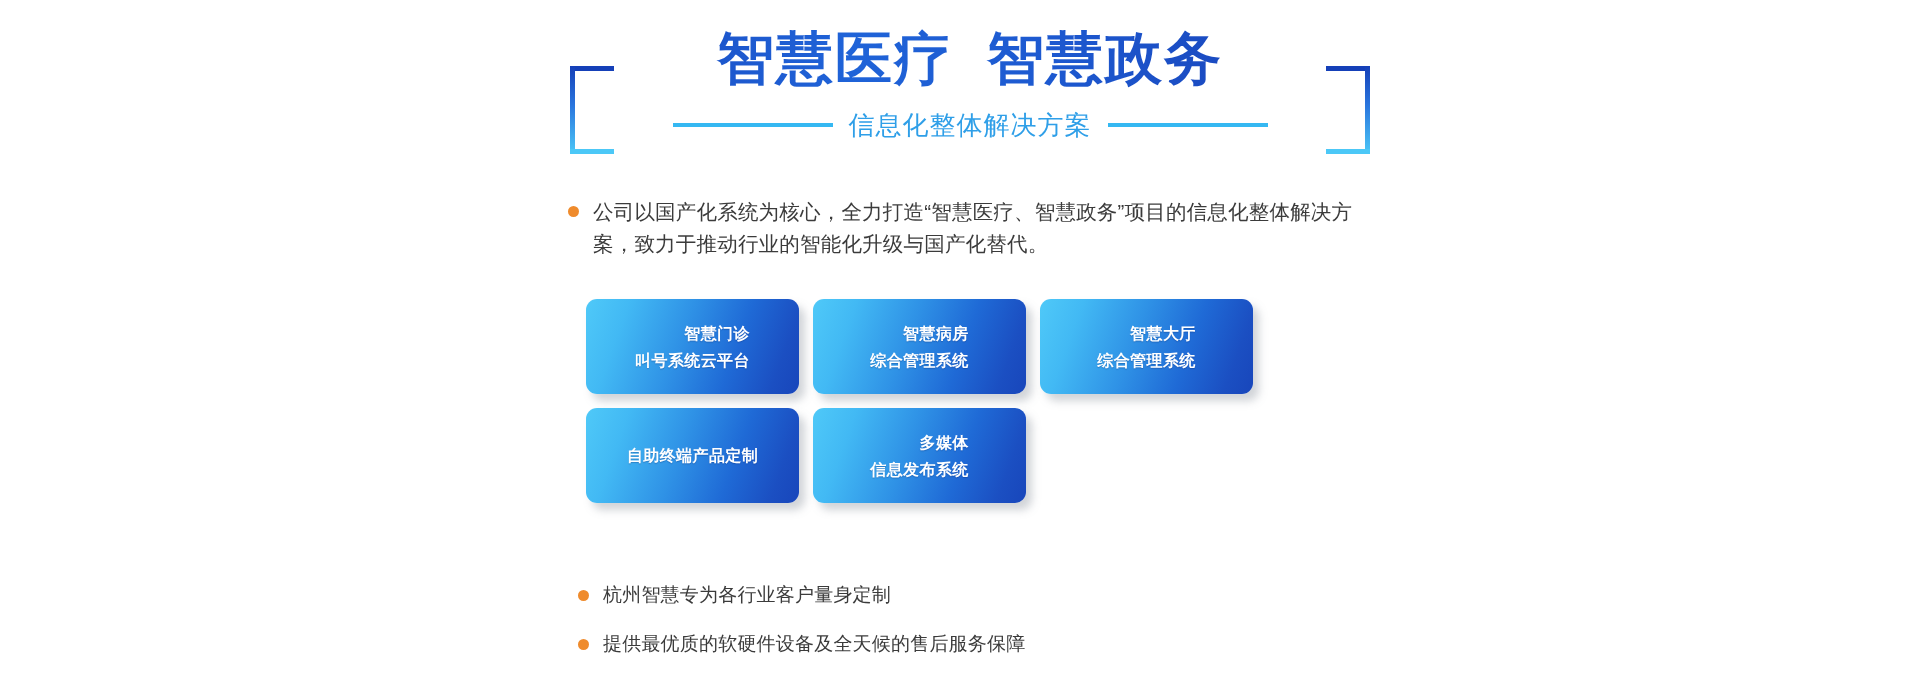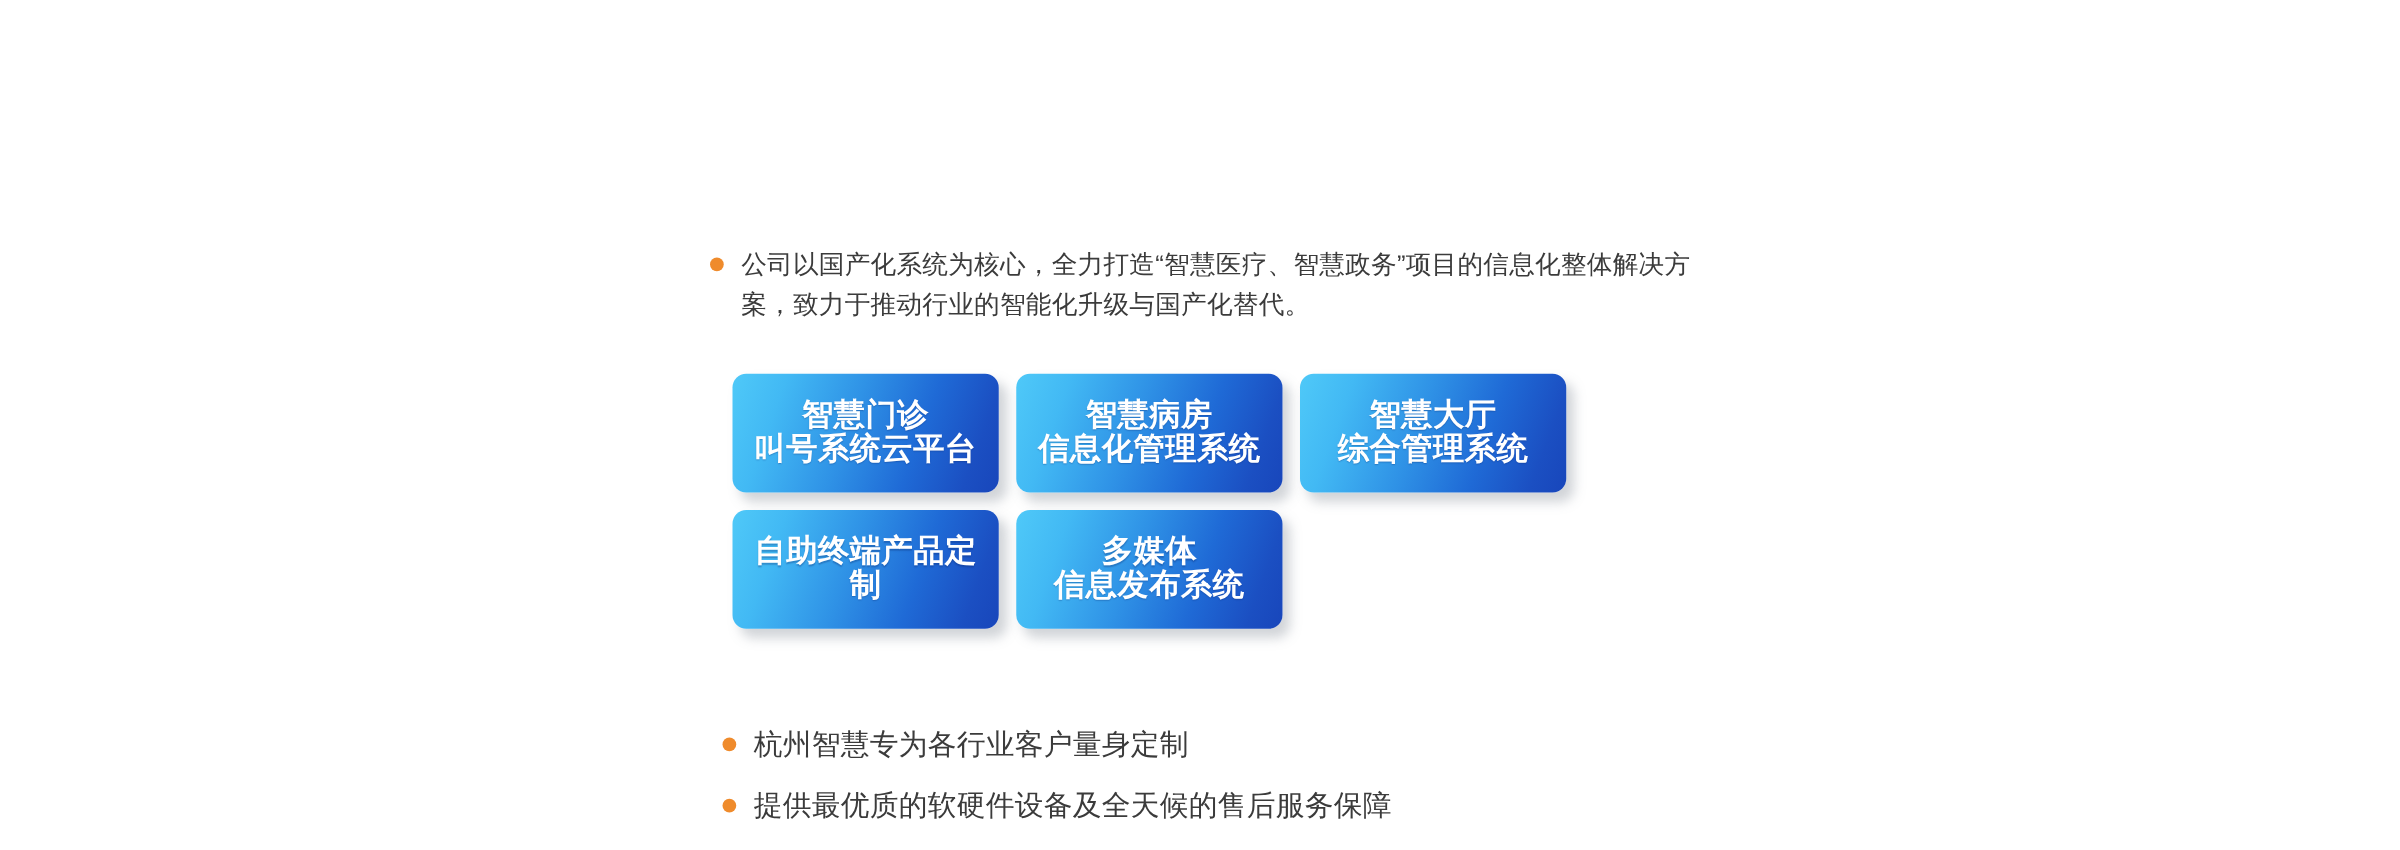--- a/index.html
+++ b/index.html
@@ -162,72 +162,93 @@
         #1b4fc2 88%,
         #1846bb 100%);
     box-shadow: 6px 7px 9px rgba(120,128,140,0.34);
     display: flex;
     align-items: center;
     justify-content: center;
     box-sizing: border-box;
     padding: 4px 8px;
   }
   .card-label {
-    text-align: center;
+    text-align: right;
     color: #ffffff;
-    font-size: 25px;
+    font-size: 16px;
     line-height: 27px;
     font-weight: 700;
     letter-spacing: 0.4px;
     text-shadow: 0 1px 1px rgba(10,40,110,0.30);
     white-space: pre-line;
-    font-family: Liberation Mono, monospace;
   }
 
   
   .bottom-list {
     position: absolute;
     left: 578px;
     top: 580px;
     width: 820px;
   }
   .bottom-item {
     display: flex;
     align-items: center;
     gap: 14px;
     margin-bottom: 19px;
   }
   .bottom-item .bullet-dot { margin-top: 0; }
   .bottom-text {
-    font-size: 23px;
+    font-size: 19px;
     line-height: 30px;
     color: #3b3b3b;
     letter-spacing: 0.2px;
     white-space: nowrap;
   }
 </style>
 </head>
 <body>
 
 <div class="page">
 
+  <div class="title-block">
+
+    <div class="bracket bracket-left">
+      <div class="hbar-top"></div>
+      <div class="vbar"></div>
+      <div class="hbar-bot"></div>
+    </div>
+
+    <div class="bracket bracket-right">
+      <div class="hbar-top"></div>
+      <div class="vbar"></div>
+      <div class="hbar-bot"></div>
+    </div>
+
+    <div class="main-title"><span>智慧医疗</span><span class="gap"></span><span>智慧政务</span></div>
+
+    <div class="subtitle-row">
+      <div class="sub-rule"></div>
+      <div class="subtitle">信息化整体解决方案</div>
+      <div class="sub-rule"></div>
+    </div>
+  </div>
 
   <div class="intro">
     <span class="bullet-dot"></span>
     <span class="intro-text">公司以国产化系统为核心，全力打造“智慧医疗、智慧政务”项目的信息化整体解决方案，致力于推动行业的智能化升级与国产化替代。</span>
   </div>
 
   <div class="card-grid">
     <div class="card">
       <span class="card-label">智慧门诊
 叫号系统云平台</span>
     </div>
     <div class="card">
       <span class="card-label">智慧病房
-信息化管理系统</span>
+综合管理系统</span>
     </div>
     <div class="card">
       <span class="card-label">智慧大厅
 综合管理系统</span>
     </div>
     <div class="card">
       <span class="card-label">自助终端产品定制</span>
     </div>
     <div class="card">
       <span class="card-label">多媒体

